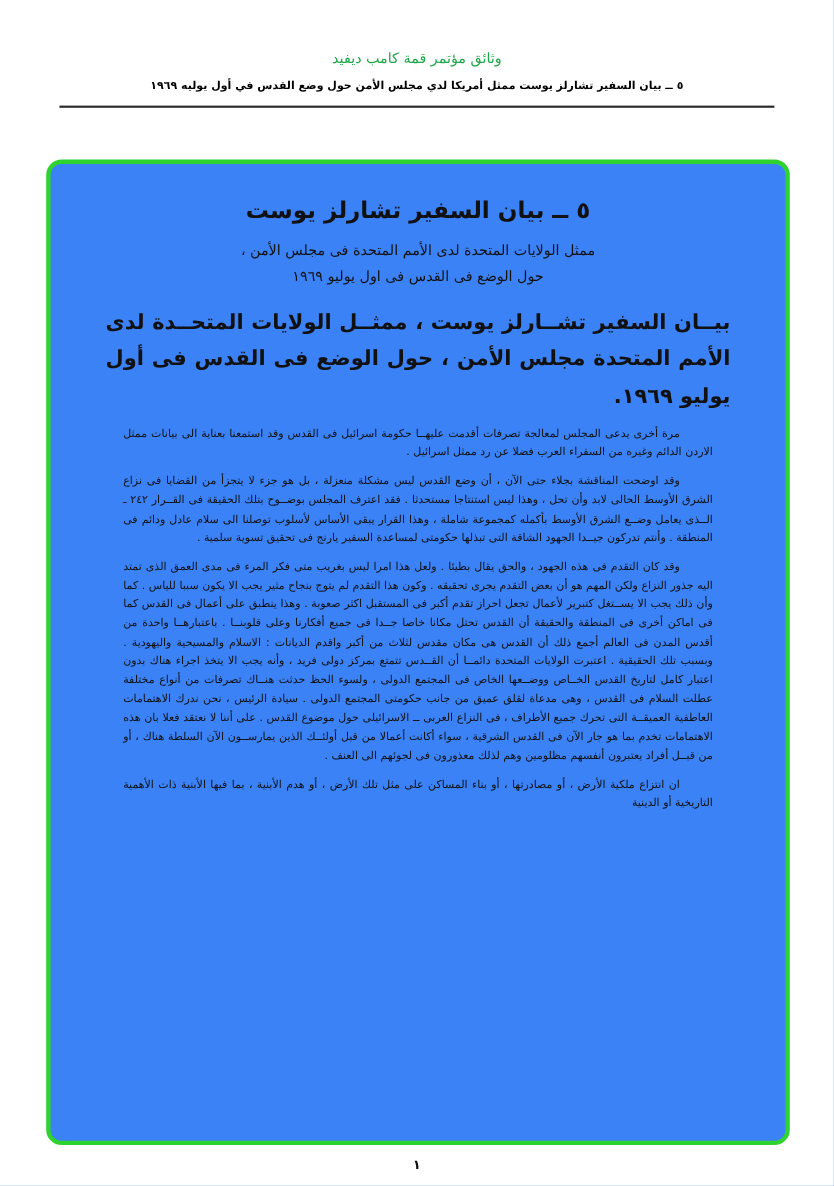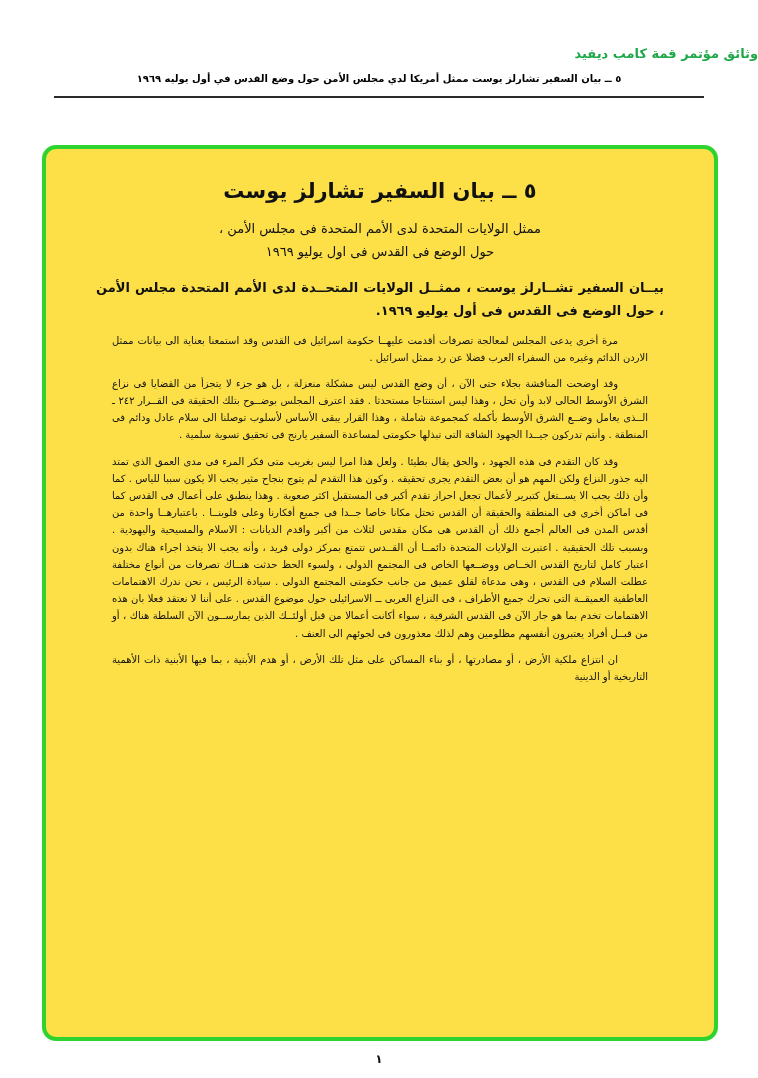--- a/index.html
+++ b/index.html
@@ -14,24 +14,23 @@
     color: #111111;
   }
 
   
   .page-header {
     text-align: center;
     padding-top: 46px;
   }
   .series-title {
     color: #1ea84a;
-    font-weight: bold;
+    font-weight: normal;
     font-size: 13px;
     margin: 0 0 10px 0;
-    text-align: right;
   }
   .doc-headline {
     color: #000000;
     font-weight: bold;
     font-size: 10px;
     line-height: 1.55;
     margin: 0 34px 9px 34px;
   }
   .source-line {
     font-size: 9px;
@@ -51,39 +50,39 @@
   .doc-frame {
     position: absolute;
     left: 42px;
     top: 145px;
     width: 676px;
     height: 896px;
     border: 4px solid #2fd32f;
     border-radius: 14px;
     padding: 26px 50px 10px 50px;
     overflow: hidden;
-    background: #fde047;
+    background: #3b82f6;
   }
   .doc-title-main {
     text-align: center;
     font-size: 21px;
     font-weight: bold;
     margin: 4px 0 16px 0;
     letter-spacing: 0.5px;
   }
   .doc-subtitle {
     text-align: center;
     font-size: 13px;
     font-weight: normal;
     margin: 3px 0;
     line-height: 1.5;
   }
   .doc-lead {
     font-weight: bold;
-    font-size: 13px;
+    font-size: 19px;
     line-height: 1.75;
     text-align: justify;
     margin: 16px 0 4px 0;
   }
   .doc-paragraphs p {
     font-size: 10px;
     line-height: 1.72;
     text-align: justify;
     text-indent: 30px;
     margin: 9px 16px;

